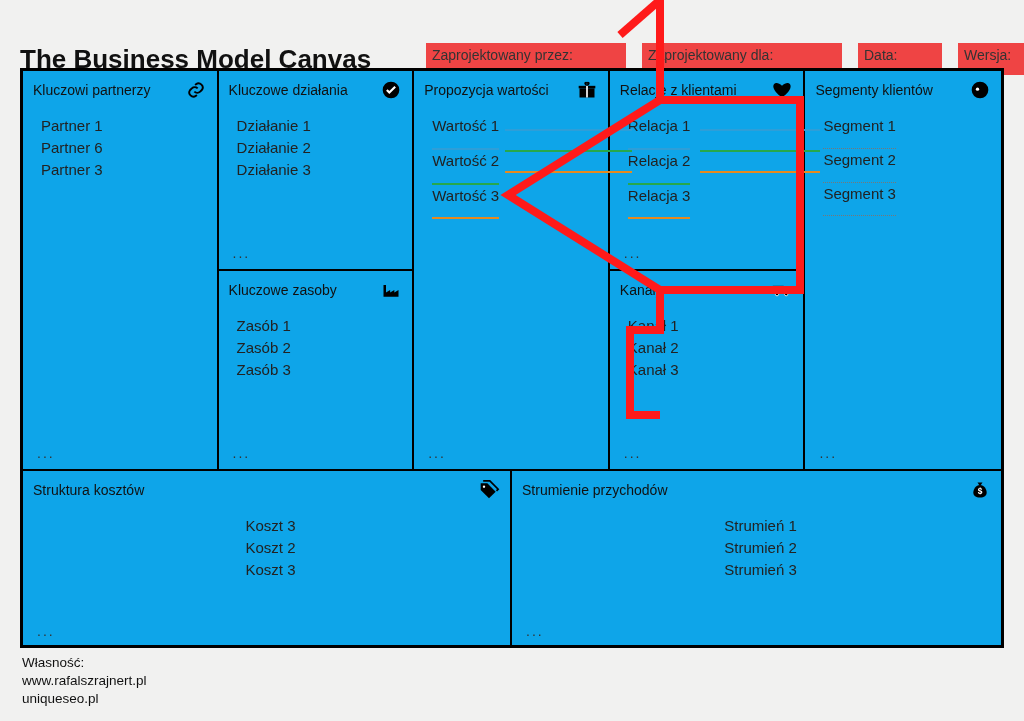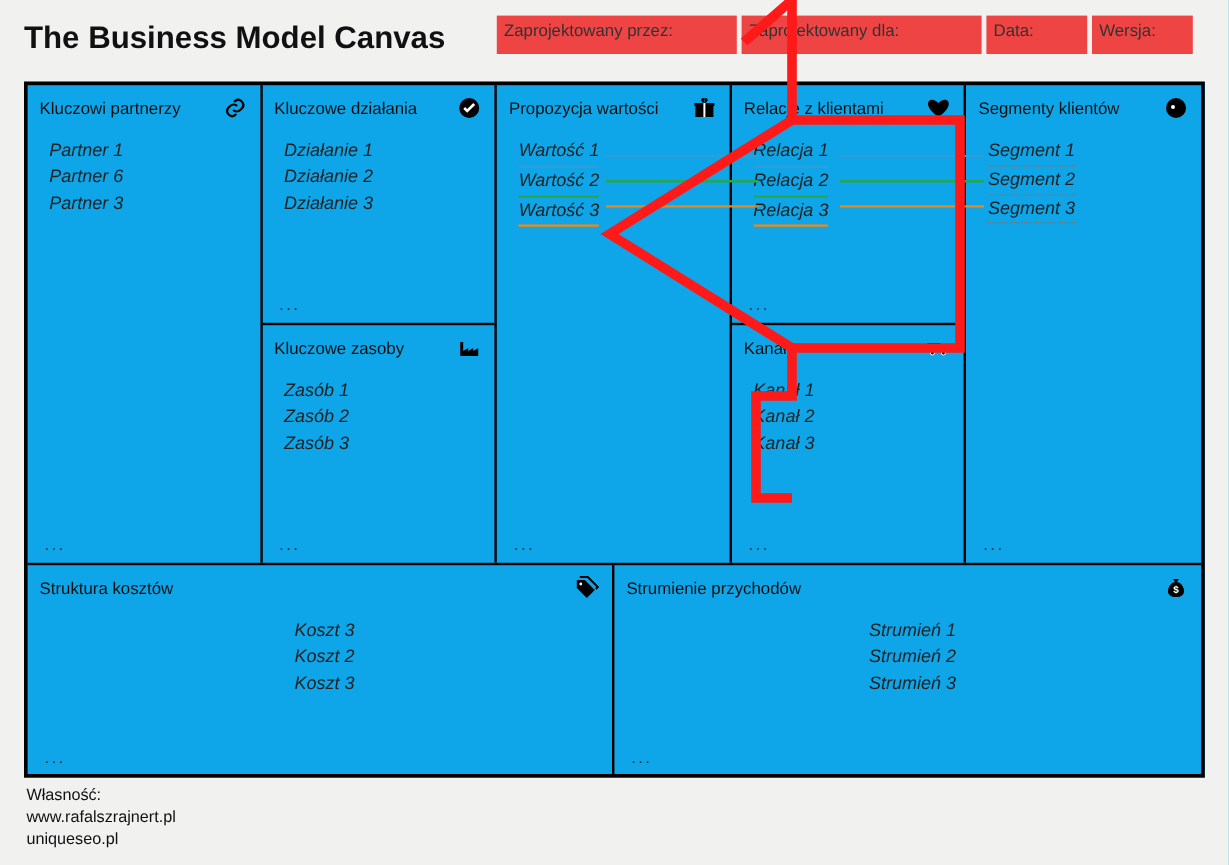--- a/index.html
+++ b/index.html
@@ -6,22 +6,22 @@
   body {
     font-family: Arial, Helvetica, sans-serif;
     background: #f1f1f0;
     width: 1024px;
     height: 721px;
     position: relative;
     overflow: hidden;
   }
   .header-row {
     position: absolute;
-    top: 10px; left: 20px; right: 20px;
-    display: flex; align-items: center; gap: 4px;
+    top: 38px; left: 20px; right: 20px;
+    display: flex; align-items: flex-end; gap: 16px;
   }
   .title {
     font-size: 26px; font-weight: bold; color: #111;
     flex: 0 0 390px;
     padding-top: 6px;
   }
   .meta-box {
     background: #ef4444;
     font-size: 14px; color: #333;
     padding: 4px 6px;
@@ -61,36 +61,36 @@
   }
   .cell-header {
     font-size: 14px; color: #111;
     display: flex; align-items: center; justify-content: space-between;
     margin-bottom: 14px;
   }
   .cell-title { font-weight: normal; }
   .icon { width: 22px; height: 22px; display:flex; align-items:center; justify-content:center; }
 
   .items { font-size: 15px; color: #222; line-height: 1.45; padding-left: 8px; }
-  .items .item { white-space: nowrap; font-style: italic; }
+  .items .item { white-space: nowrap; }
   .ellipsis {
     position: absolute; left: 14px; bottom: 8px;
     font-size: 14px; color: #333; letter-spacing: 2px;
   }
 
   .bottom-grid {
     height: 176px;
     display: grid;
     grid-template-columns: 1fr 1fr;
   }
   .bottom-grid .col { border-right: 2px solid #000; text-align: center; }
   .bottom-grid .col:last-child { border-right: none; }
 
   
-  .ul { display:inline-block; border-bottom: 2px solid transparent; padding-bottom:1px; }
+  .ul { display:inline-block; border-bottom: 2px solid transparent; padding-bottom:11px; }
   .u-blue   { border-bottom-color: #2e9ed8; }
   .u-green  { border-bottom-color: #27a84c; }
   .u-orange { border-bottom-color: #e58a1f; }
   .u-gray   { border-bottom: 1px dotted #777; }
 
   .footer {
     position: absolute;
     left: 22px; top: 654px;
     font-size: 13.5px; color: #111; line-height: 1.35;
   }

